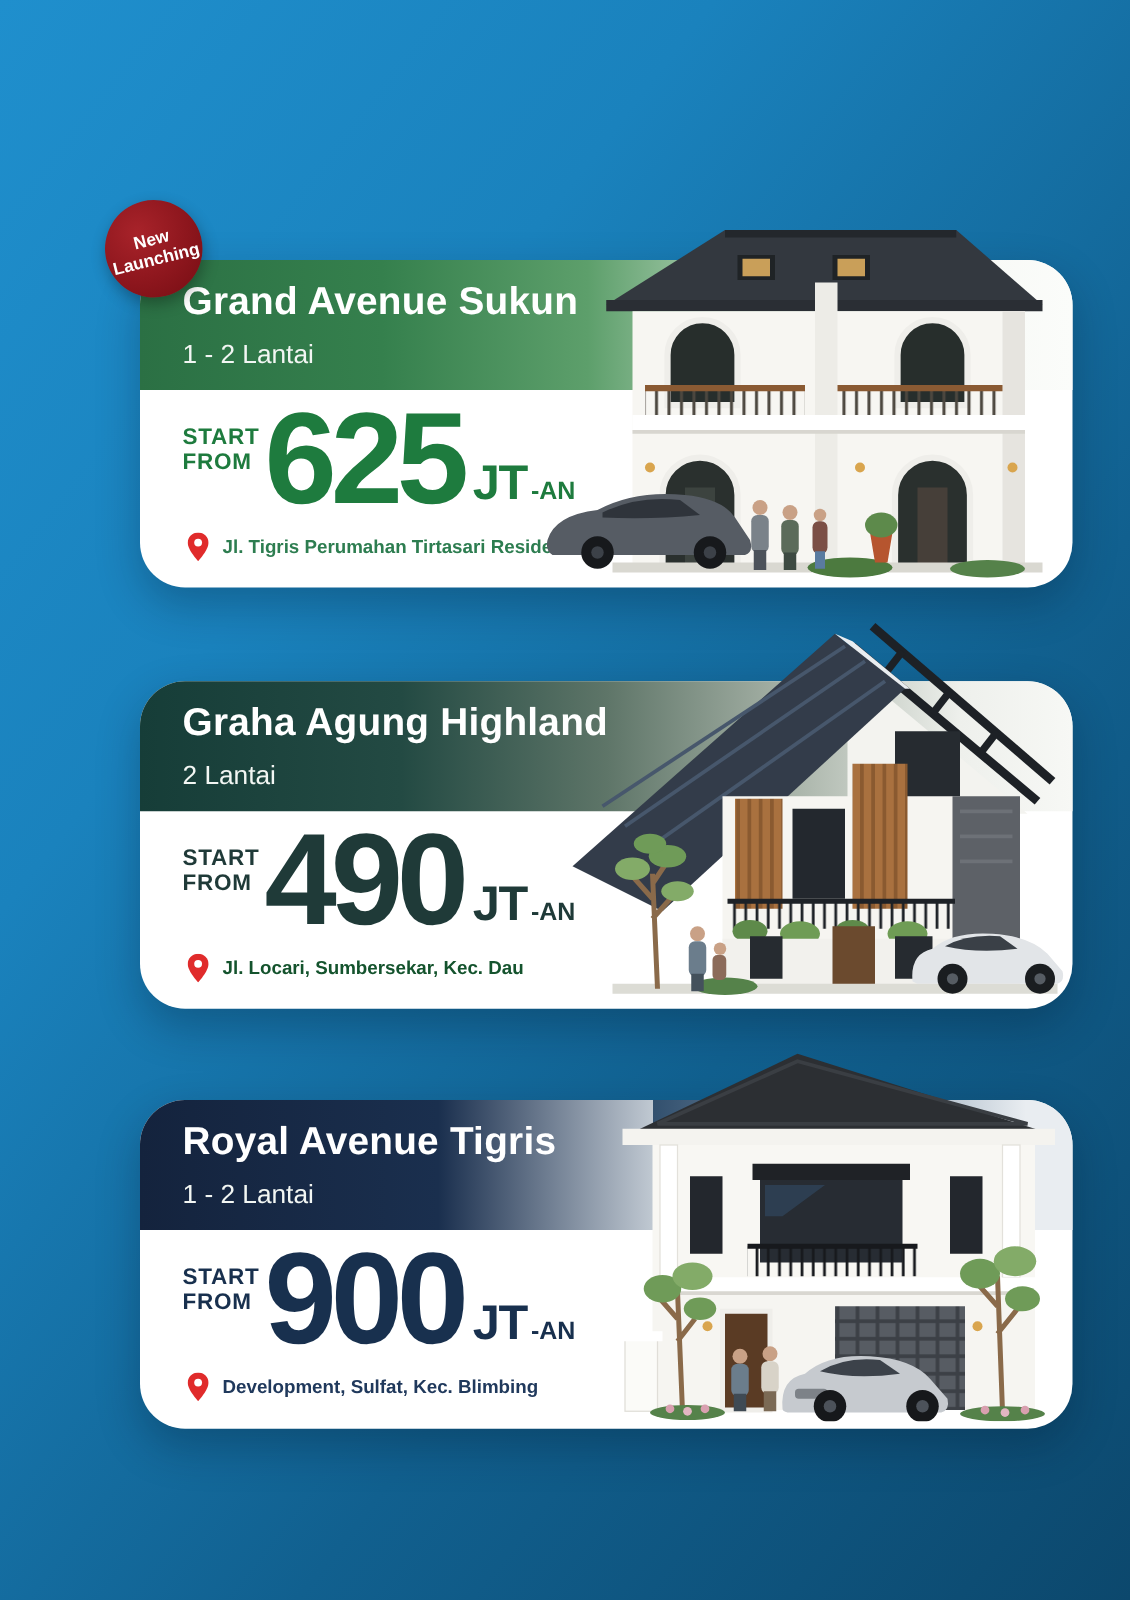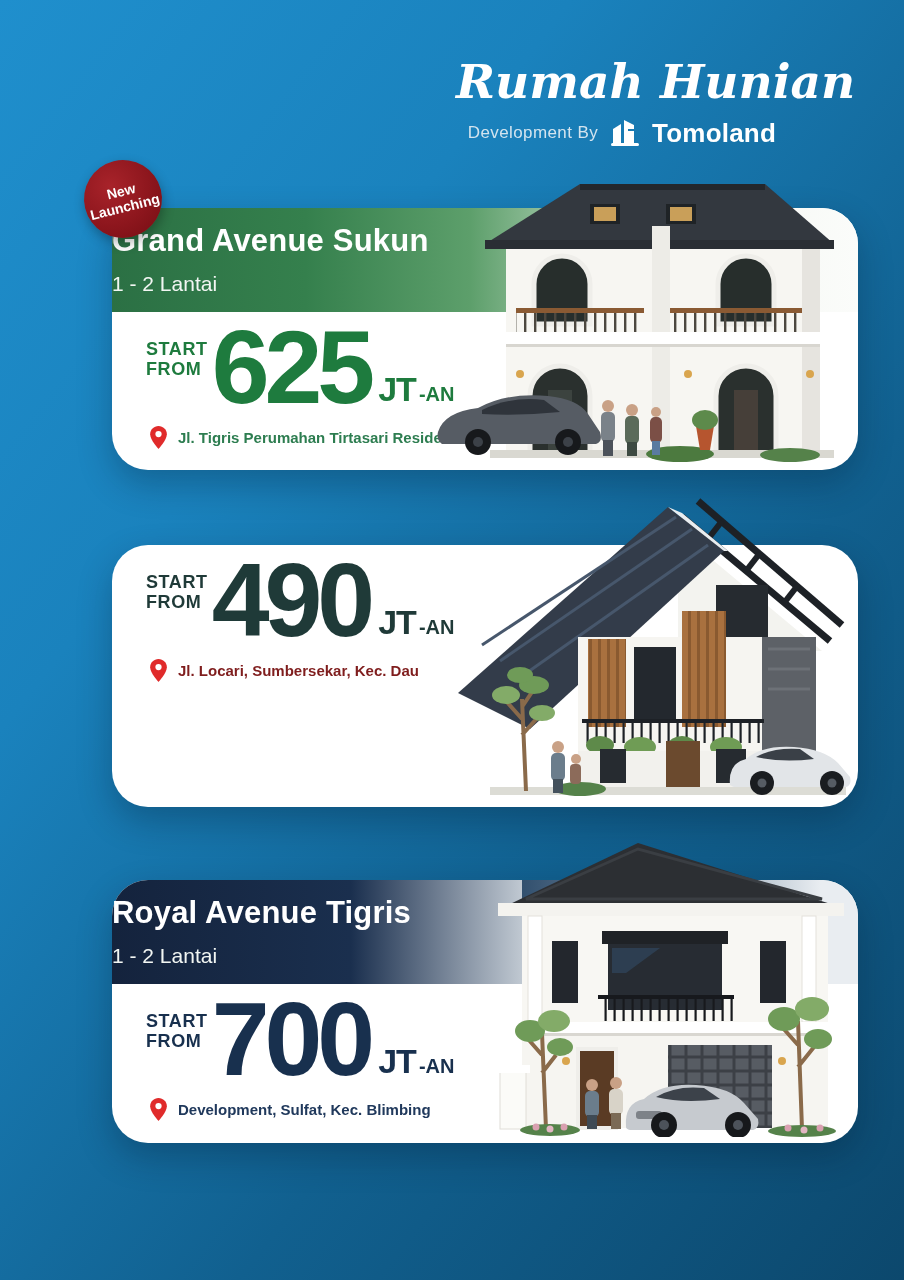--- a/index.html
+++ b/index.html
@@ -32,67 +32,55 @@
   .card{
     position:absolute;left:112px;width:746px;border-radius:36px;background:#ffffff;
     box-shadow:0 14px 34px rgba(0,20,40,.28);
   }
   .card-1{top:208px;height:262px;}
   .card-2{top:545px;height:262px;}
   .card-3{top:880px;height:263px;}
   .card-header{
     height:104px;border-radius:36px 36px 0 0;
     display:flex;flex-direction:column;justify-content:center;
-    box-sizing:border-box;position:relative;z-index:1;
+    padding-left:34px;box-sizing:border-box;position:relative;z-index:1;
   }
   .card-1 .card-header{background:linear-gradient(90deg,#2b7044 0%,#35804d 26%,#5d9f6b 48%,#bcd7bf 66%,#f5f8f4 82%,#fbfcfa 100%);}
   .card-2 .card-header{background:linear-gradient(90deg,#163d38 0%,#234a43 28%,#5e7568 50%,#a9b4a9 70%,#eef0ec 88%,#f7f8f5 100%);}
   .card-3 .card-header{background:linear-gradient(90deg,#14233d 0%,#1a2f4e 32%,#3e587453 55%,#32506e 55%,#8ba0b3 78%,#e9edf1 95%);}
   .card-title{font-size:31px;font-weight:bold;color:#ffffff;line-height:1.1;letter-spacing:.2px;}
   .card-sub{font-size:21px;color:#f2f6f3;margin-top:13px;}
   .card-body{position:relative;z-index:1;}
   .price-row{display:flex;align-items:flex-start;margin:12px 0 0 34px;}
   .start-label{margin-top:16px;font-size:18px;font-weight:bold;letter-spacing:.6px;line-height:1.1;}
   .price-num{font-size:104px;font-weight:bold;line-height:.84;letter-spacing:-5px;margin-left:4px;}
   .unit-wrap{align-self:flex-end;display:flex;align-items:baseline;margin:0 0 2px 8px;}
-  .unit{font-size:34px;font-weight:bold;letter-spacing:-1px;}
+  .unit{font-size:39px;font-weight:bold;letter-spacing:-1px;}
   .unit-suffix{font-size:20px;font-weight:bold;margin-left:3px;}
   .loc-row{display:flex;align-items:center;gap:11px;margin:15px 0 0 38px;}
   .loc-text{font-size:15px;font-weight:bold;}
   .pin{width:17px;height:23px;flex:0 0 auto;}
   
   .card-1 .start-label,.card-1 .price-num,.card-1 .unit,.card-1 .unit-suffix{color:#1e7b3e;}
   .card-1 .loc-text{color:#2d7d50;}
   .card-2 .start-label,.card-2 .price-num,.card-2 .unit,.card-2 .unit-suffix{color:#1f3a38;}
-  .card-2 .loc-text{color:#7f1d1d;}
+  .card-2 .loc-text{color:#14532d;}
   .card-3 .start-label,.card-3 .price-num,.card-3 .unit,.card-3 .unit-suffix{color:#18304e;}
   .card-3 .loc-text{color:#20395c;}
   
   .house{position:absolute;right:4px;bottom:6px;width:424px;z-index:3;pointer-events:none;}
   .card-1 .house{height:300px;}
   .card-2 .house{height:312px;}
   .card-3 .house{height:304px;}
 </style>
 </head>
 <body>
 
 <div class="poster">
 
-  <div class="brand-header">
-    <div class="script-title">Rumah Hunian</div>
-    <div class="byline-row">
-      <span class="byline">Development By</span>
-      <svg class="tomo-icon" viewBox="0 0 32 32">
-        <polygon points="4,28 4,12 12,7 12,28" fill="#ffffff"></polygon>
-        <polygon points="15,28 15,3 25,8 25,12 19,12 19,14 25,14 25,28" fill="#ffffff"></polygon>
-        <rect x="2" y="26" width="28" height="3" rx="1.5" fill="#ffffff"></rect>
-      </svg>
-      <span class="brand-name">Tomoland</span>
-    </div>
-  </div>
 
   <div class="badge">
     <span class="l1">New</span>
     <span class="l2">Launching</span>
   </div>
 
   <div class="card card-1">
     <div class="card-header">
       <div class="card-title">Grand Avenue Sukun</div>
       <div class="card-sub">1 - 2 Lantai</div>
@@ -180,20 +168,24 @@
           <rect x="195" y="252" width="14" height="28" rx="5" fill="#5b6b5a"></rect>
           <rect x="197" y="278" width="10" height="14" fill="#3d4a42"></rect>
         <circle cx="226" cy="248" r="5" fill="#c9a186"></circle>
           <rect x="220" y="253" width="12" height="26" rx="5" fill="#7b4f46"></rect>
           <rect x="222" y="277" width="8" height="14" fill="#5a7ba0"></rect>
       </g>
     </svg>
   </div>
 
   <div class="card card-2">
+    <div class="card-header">
+      <div class="card-title">Graha Agung Highland</div>
+      <div class="card-sub">2 Lantai</div>
+    </div>
     <div class="card-body">
       <div class="price-row">
         <div class="start-label">
           <div>START</div>
           <div>FROM</div>
         </div>
         <div class="price-num">490</div>
         <div class="unit-wrap">
           <span class="unit">JT</span>
           <span class="unit-suffix">-AN</span>
@@ -289,21 +281,21 @@
     <div class="card-header">
       <div class="card-title">Royal Avenue Tigris</div>
       <div class="card-sub">1 - 2 Lantai</div>
     </div>
     <div class="card-body">
       <div class="price-row">
         <div class="start-label">
           <div>START</div>
           <div>FROM</div>
         </div>
-        <div class="price-num">700</div>
+        <div class="price-num">900</div>
         <div class="unit-wrap">
           <span class="unit">JT</span>
           <span class="unit-suffix">-AN</span>
         </div>
       </div>
       <div class="loc-row">
         <svg class="pin" viewBox="0 0 16 22">
           <path d="M8 0C3.6 0 0 3.5 0 7.9 0 13.3 8 22 8 22s8-8.7 8-14.1C16 3.5 12.4 0 8 0z" fill="#e02b2b"></path>
           <circle cx="8" cy="7.7" r="3" fill="#ffffff"></circle>
         </svg>

